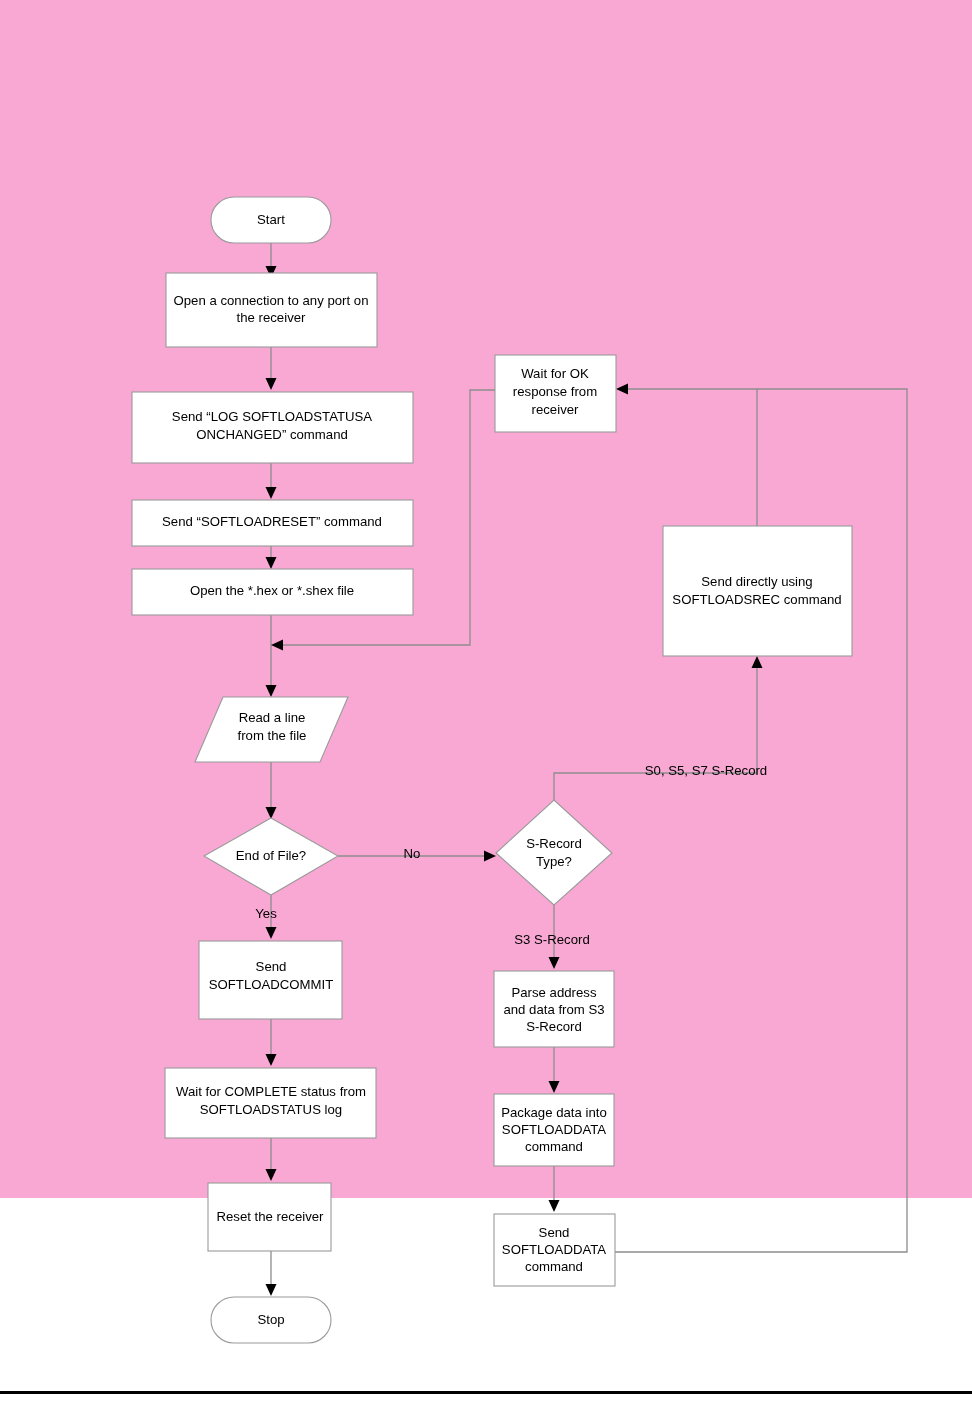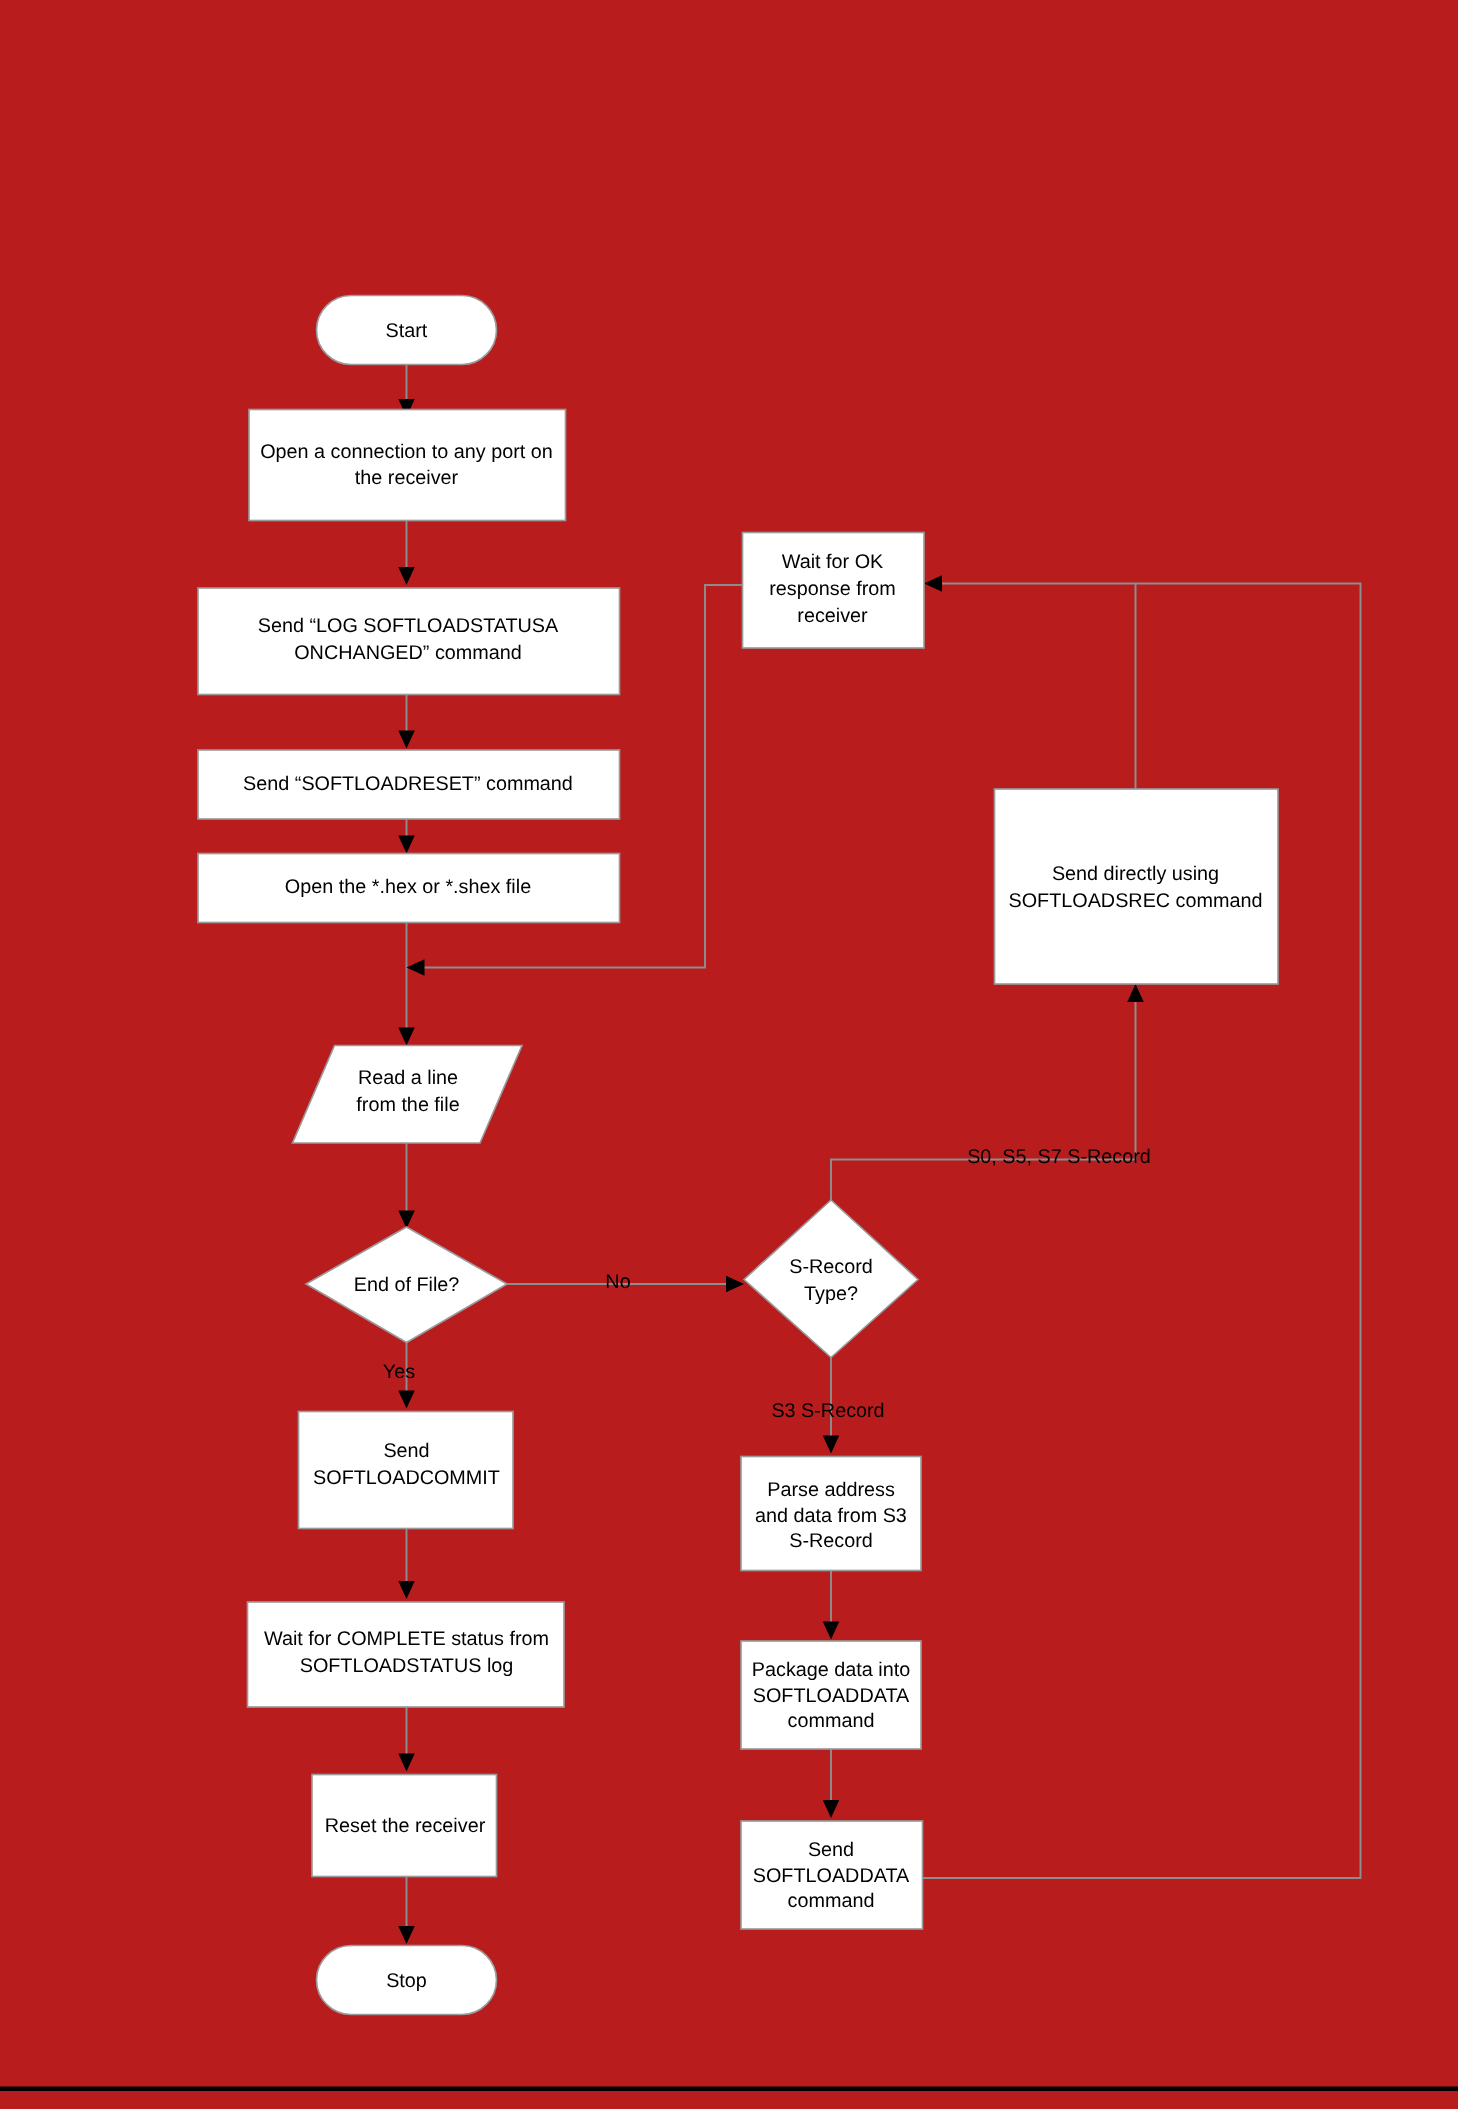--- a/index.html
+++ b/index.html
@@ -9,22 +9,22 @@
   }
   body {
     width: 972px;
     height: 1406px;
     font-family: "Liberation Sans", sans-serif;
     overflow: hidden;
   }
   #page {
     position: relative;
     width: 972px;
-    height: 1406px;
-    background: #b91c1c;
+    height: 1198px;
+    background: #f9a8d4;
   }
   #flow {
     position: absolute;
     top: 0;
     left: 0;
     width: 972px;
     height: 1406px;
   }
   .node-shape {
     fill: #ffffff;

